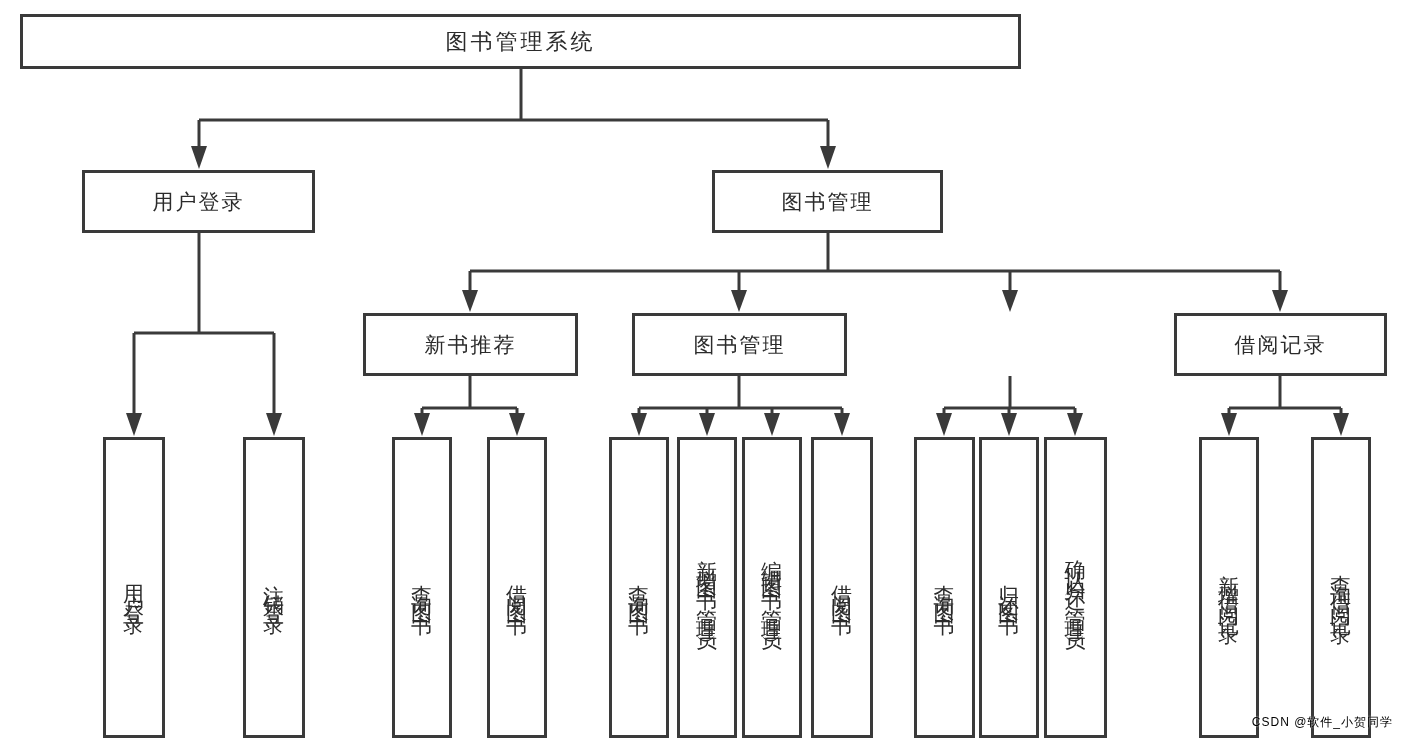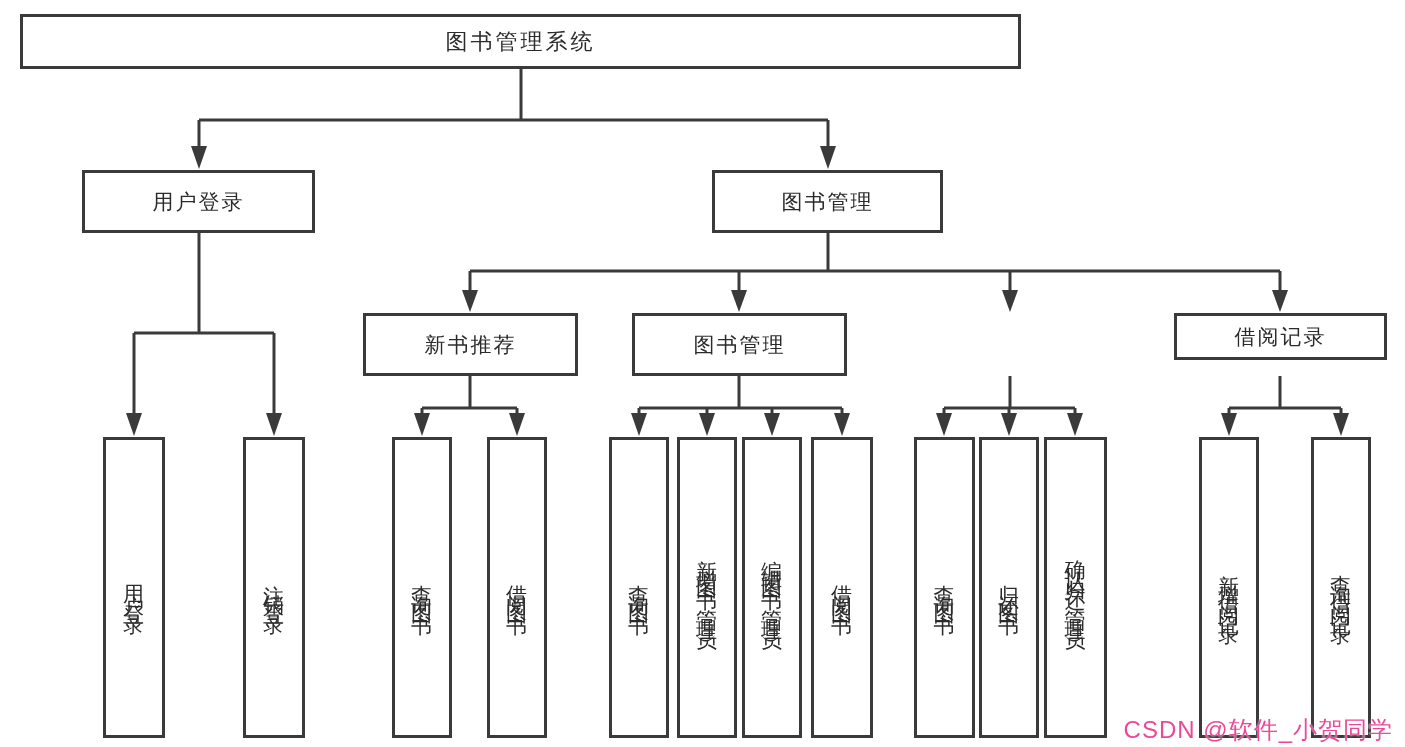--- a/index.html
+++ b/index.html
@@ -39,22 +39,22 @@
     text-orientation: mixed;
     font-size: 21px;
     letter-spacing: 10px;
     line-height: 1;
   }
 
   .watermark {
     position: absolute;
     top: 714px;
     right: 12px;
-    font-size: 24px;
-    color: #ec4899;
+    font-size: 12px;
+    color: #000000;
     letter-spacing: 1px;
     z-index: 5;
     text-shadow: 0 0 2px #ffffff;
     white-space: nowrap;
   }
 </style>
 </head>
 <body>
 
 <div class="canvas">
@@ -138,21 +138,21 @@
   <div class="node hbox" style="left:712px; top:170px; width:231px; height:63px">
     <span>图书管理</span>
   </div>
 
   <div class="node hbox" style="left:363px; top:313px; width:215px; height:63px">
     <span>新书推荐</span>
   </div>
   <div class="node hbox" style="left:632px; top:313px; width:215px; height:63px">
     <span>图书管理</span>
   </div>
-  <div class="node hbox" style="left:1174px; top:313px; width:213px; height:47px">
+  <div class="node hbox" style="left:1174px; top:313px; width:213px; height:63px">
     <span>借阅记录</span>
   </div>
 
   <div class="node vbox" style="left:103px; top:437px; width:62px; height:301px">
     <span class="vtext">用户登录</span>
   </div>
   <div class="node vbox" style="left:243px; top:437px; width:62px; height:301px">
     <span class="vtext">注销登录</span>
   </div>
 

